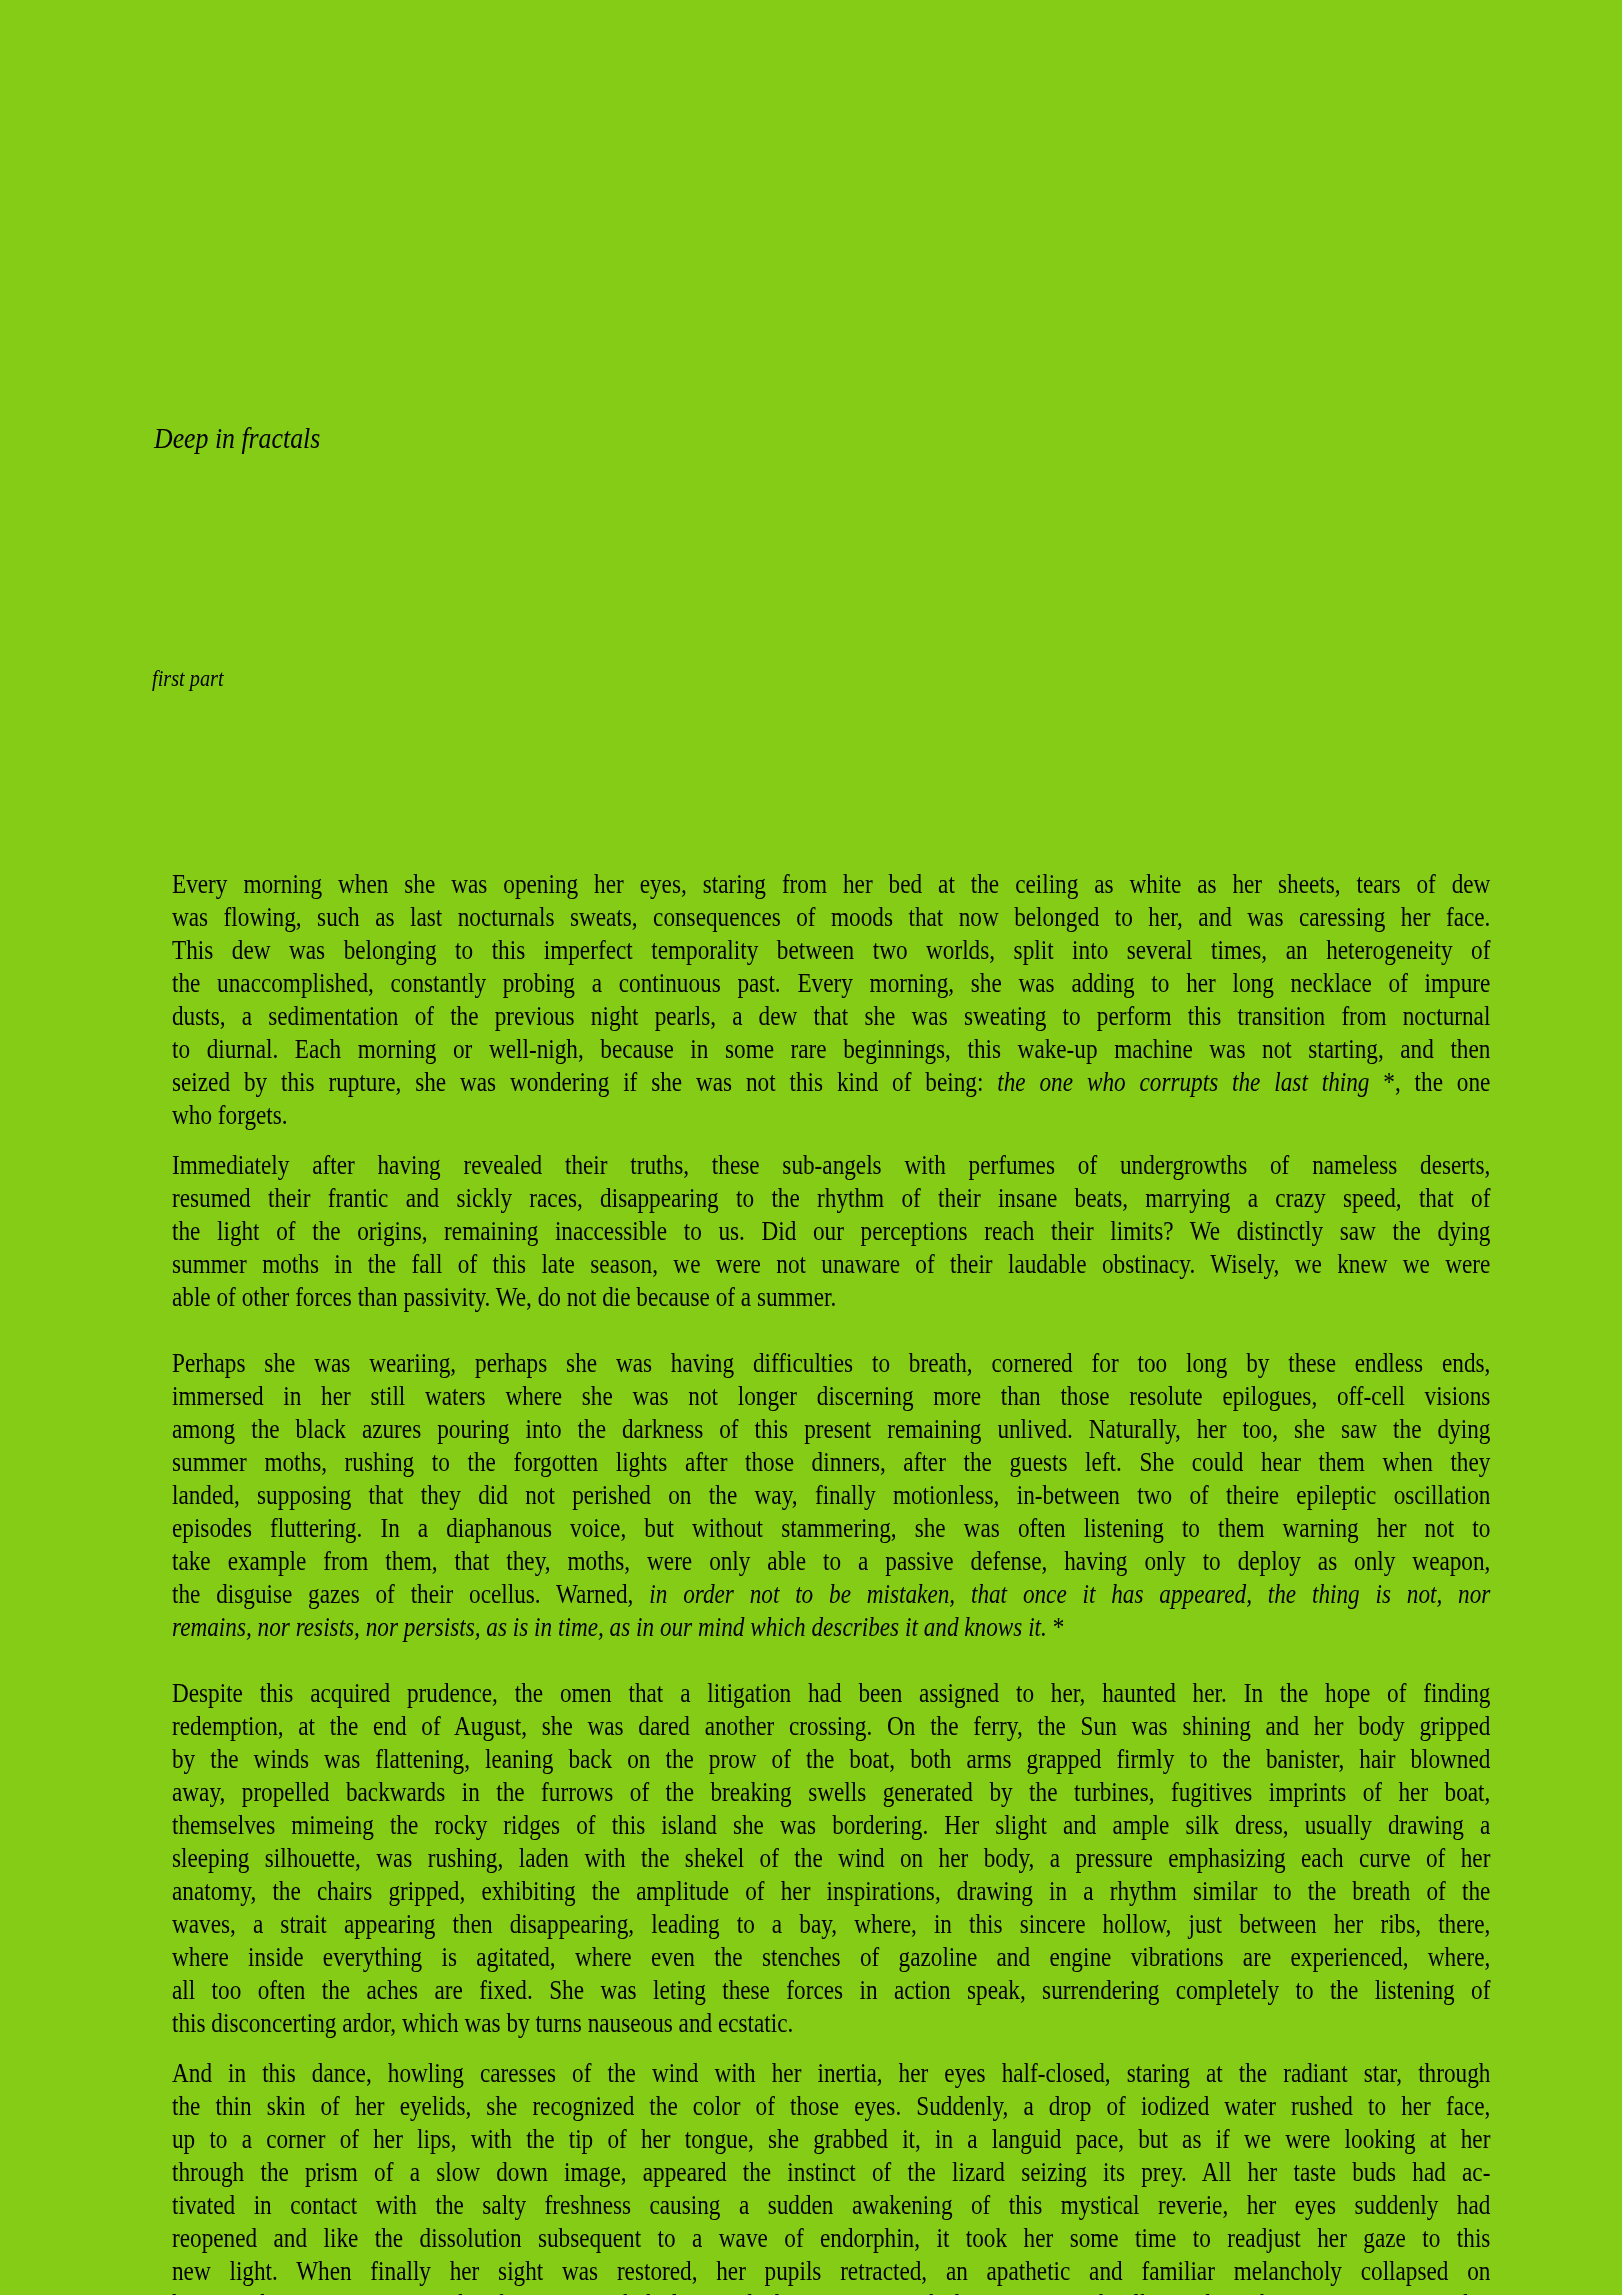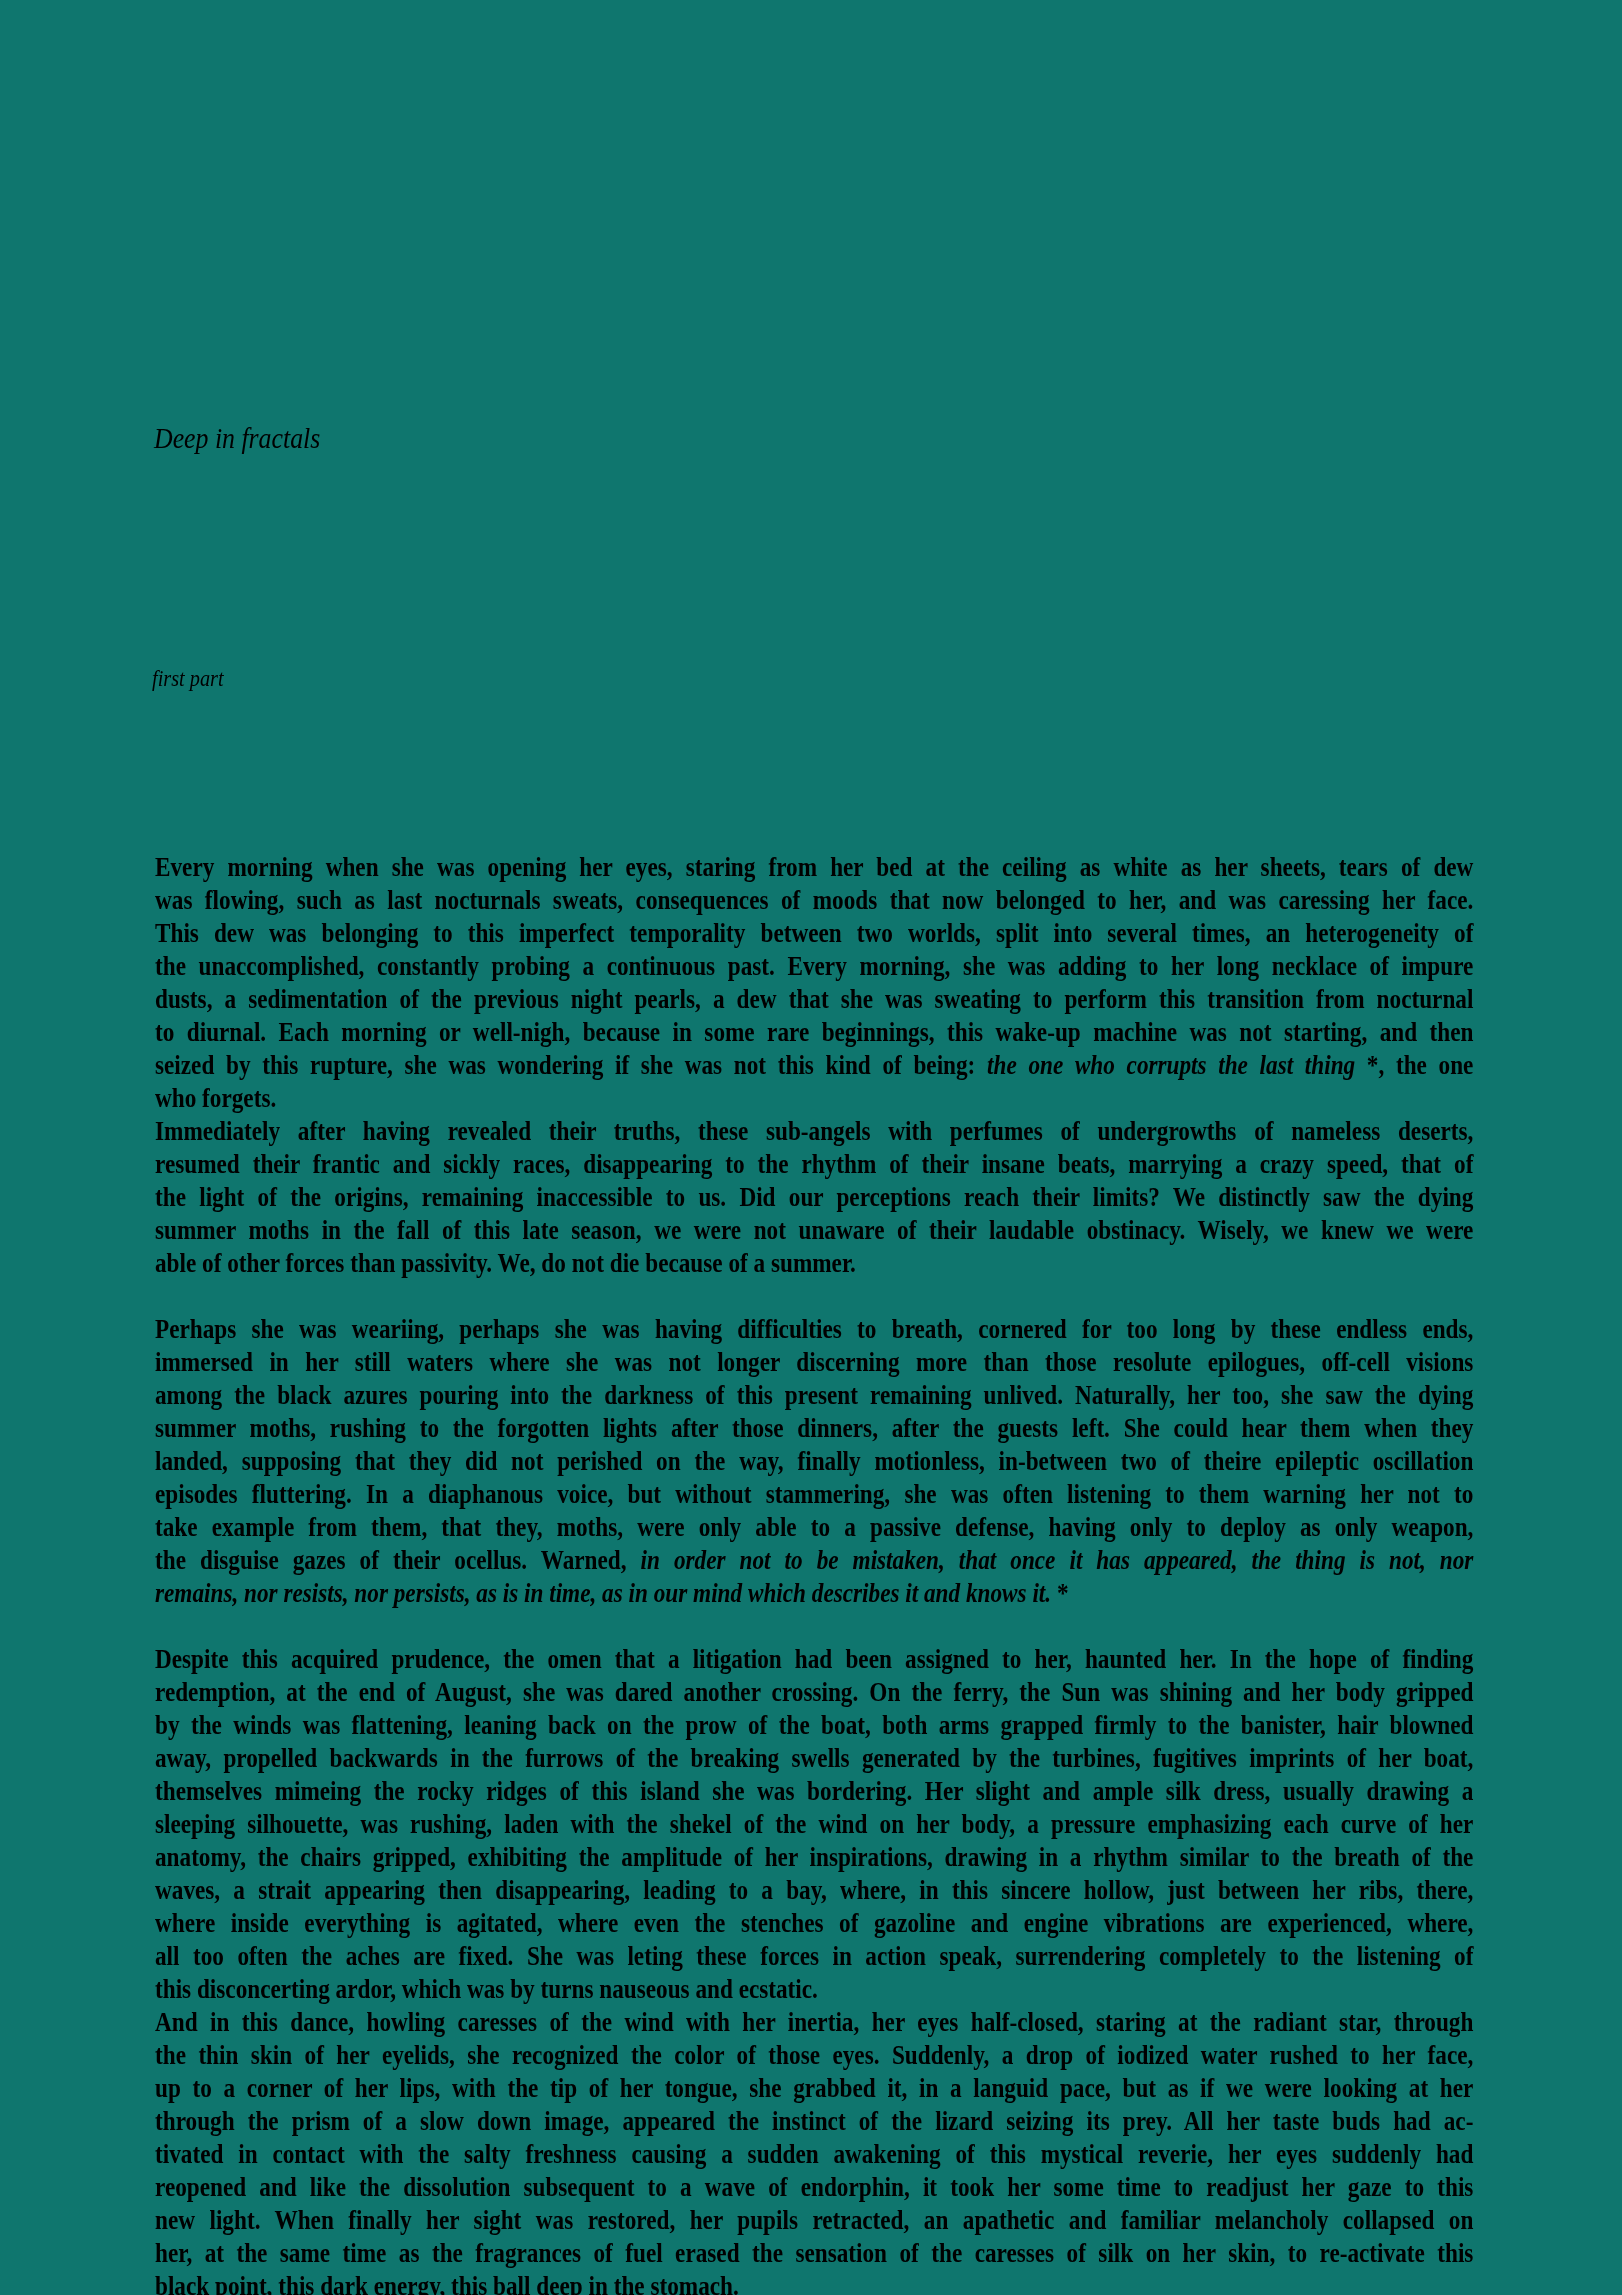--- a/index.html
+++ b/index.html
@@ -1,37 +1,37 @@
 <!DOCTYPE html>
 <html style="font-size:10.5px"><head>
   <meta charset="utf-8">
   <style>
     html, body { margin: 0; padding: 0; background: #ffffff; }
     body { width: 1623px; height: 2295px; position: relative; overflow: hidden; color: #000; }
-    .page { position: absolute; left: 0; top: 0; width: 1623px; height: 2295px; background: #0f766e; }
+    .page { position: absolute; left: 0; top: 0; width: 1623px; height: 2295px; background: #84cc16; }
     .title {
       position: absolute; left: 154px; top: 419px;
       font-family: "Liberation Serif", "DejaVu Serif", serif;
       font-style: italic; font-size: 30px; line-height: 37px;
       transform: scaleX(0.86); transform-origin: left top;
       white-space: nowrap;
     }
     .subtitle {
       position: absolute; left: 152px; top: 664px;
       font-family: "Liberation Serif", "DejaVu Serif", serif;
       font-style: italic; font-size: 23.6px; line-height: 29px;
       transform: scaleX(0.86); transform-origin: left top;
       white-space: nowrap;
     }
     .body-text {
       position: absolute; left: 155px; top: 851px; width: 1319px;
       font-family: "Liberation Serif", "DejaVu Serif", serif;
       font-size: 27px; line-height: 33px;
     }
-    .para { margin: 0; font-weight: bold; }
+    .para { margin: 17px; }
     .para.gap { margin-top: 33px; }
     .line {
       display: block; width: 1533px; height: 33px;
       transform: scaleX(0.86); transform-origin: left top;
       text-align: justify; text-align-last: justify;
       white-space: nowrap; overflow: visible;
     }
     .line.last { text-align-last: left; }
     .it { font-style: italic; }
   </style>

